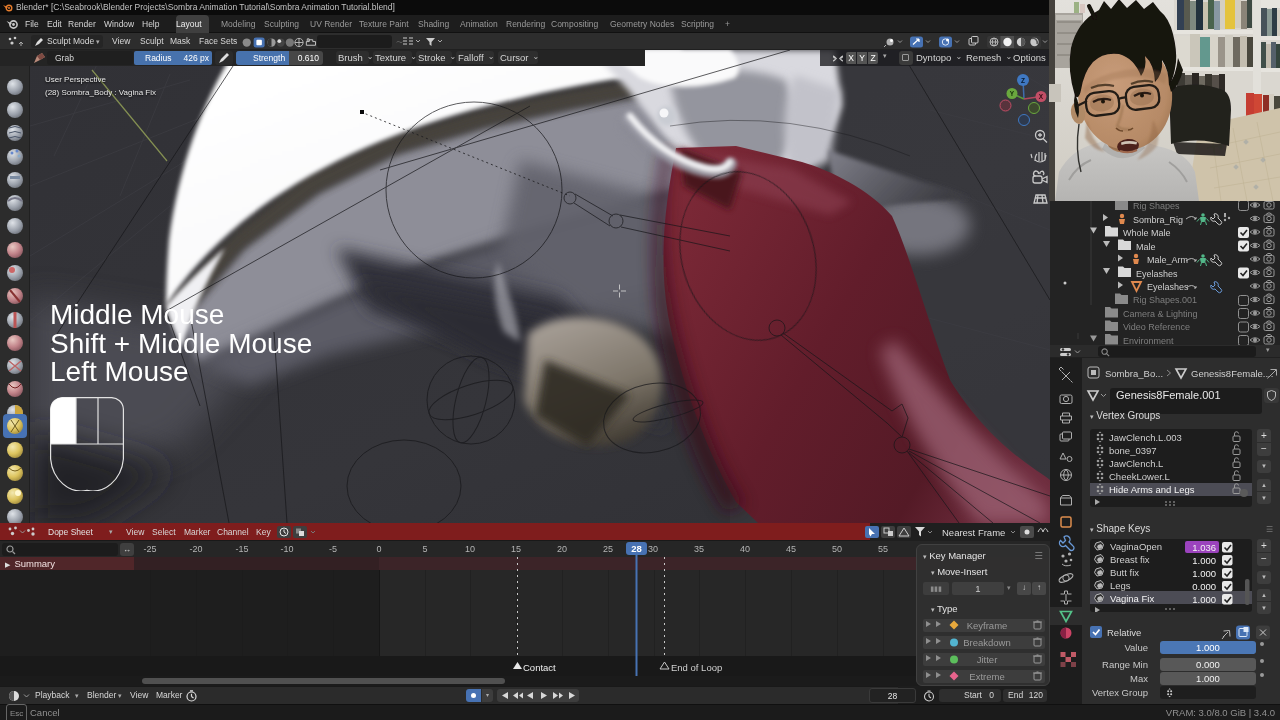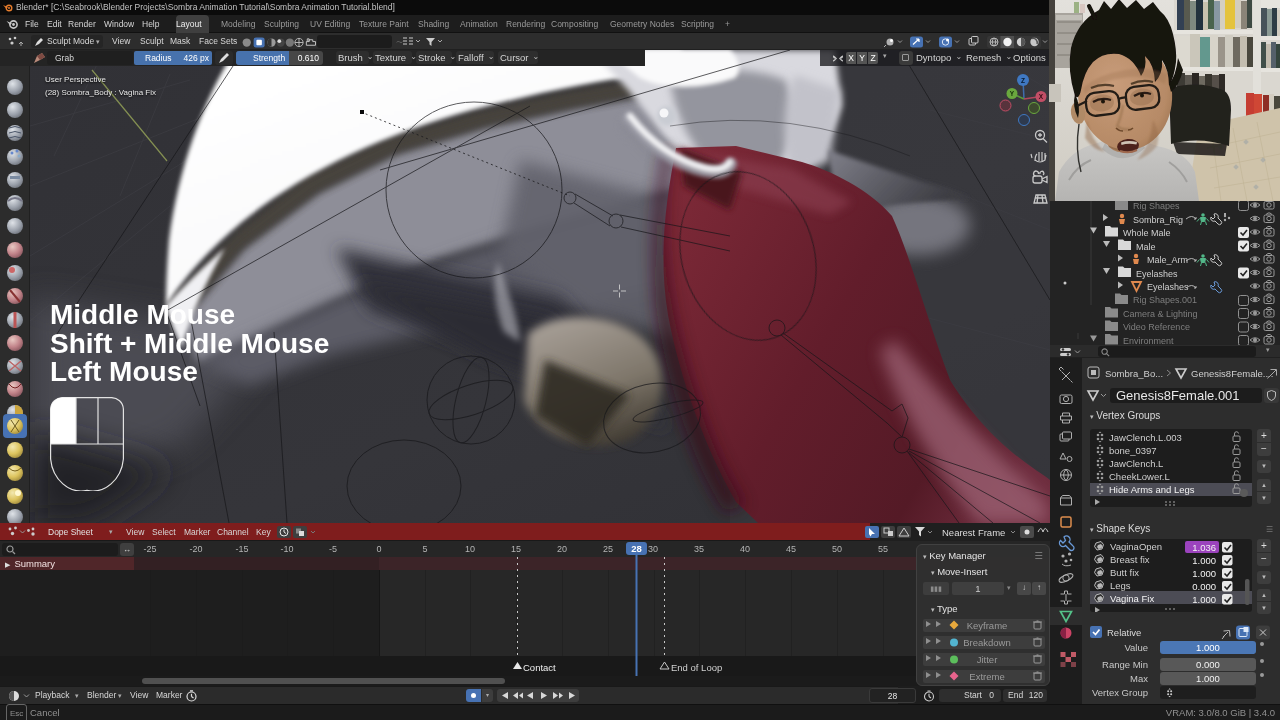--- a/index.html
+++ b/index.html
@@ -14,21 +14,21 @@
 #hdr2{left:0;top:50px;width:1280px;height:16px;z-index:6}
 #hdr2bg{left:0;top:50px;width:645px;height:16px;background:#242424;z-index:5}
 #hdr2bg2{left:820px;top:50px;width:230px;height:16px;background:rgba(26,26,29,0.78);z-index:5}
 .hbtn{position:absolute;height:13px;line-height:13px;border-radius:3px;background:#282828;color:#d5d5d5;text-align:center;font-size:9.5px}
 .dd:after{content:"⌄";margin-left:4px;font-size:8px;color:#bbb;position:relative;top:-2px}
 
 #lefttools{left:0;top:66px;width:30px;height:457px;background:#2c2c2c;border-right:1px solid #202020}
 
 #viewport{left:30px;top:50px;width:1020px;height:473px;background:#323237;overflow:hidden}
 #vptext{left:15px;top:23px;color:#e8e8e8;font-size:8px;line-height:13px;text-shadow:0 1px 2px #000}
-#overlay-text{left:20px;top:251px;color:#fff;font-size:28px;line-height:28.5px;font-weight:700}
+#overlay-text{left:20px;top:251px;color:#fff;font-size:28px;line-height:28.5px;font-weight:400}
 
 #rightpanel{left:1050px;top:33px;width:230px;height:671px;background:#232323}
 
 #dopesheet{left:0;top:523px;width:1050px;height:163px;background:#1f1f1f}
 #dshdr{left:0;top:0;width:870px;height:18px;background:#7f1d1d;border-bottom:1px solid #191919}
 #dsruler{left:0;top:18px;width:1050px;height:16px;background:#262626}
 #playbar{left:0;top:686px;width:898px;height:18px;background:#2b2b2b;border-top:1px solid #191919}
 #statusbar{left:0;top:704px;width:1280px;height:16px;background:#1b1b1b;border-top:1px solid #101010;color:#909090;font-size:9.5px;line-height:15px}
 
 #webcam{left:1049px;top:0;width:231px;height:201px;overflow:hidden;z-index:10}
@@ -48,21 +48,21 @@
         <path d="M0.5 3 L6 5.5 L4 7 Z" fill="#c8c8c8"></path>
       </svg>
     <div class="menu" style="left:25px">File</div>
       <div class="menu" style="left:47px">Edit</div>
       <div class="menu" style="left:68px">Render</div>
       <div class="menu" style="left:104px">Window</div>
       <div class="menu" style="left:142px">Help</div>
     <div class="wtab on" style="left:176px;width:33px">Layout</div>
     <div class="wtab" style="left:221px">Modeling</div>
       <div class="wtab" style="left:264px">Sculpting</div>
-      <div class="wtab" style="left:310px">UV Editing</div>
+      <div class="wtab" style="left:310px">UV Render</div>
       <div class="wtab" style="left:359px">Texture Paint</div>
       <div class="wtab" style="left:418px">Shading</div>
       <div class="wtab" style="left:460px">Animation</div>
       <div class="wtab" style="left:506px">Rendering</div>
       <div class="wtab" style="left:551px">Compositing</div>
       <div class="wtab" style="left:610px">Geometry Nodes</div>
       <div class="wtab" style="left:681px">Scripting</div>
       <div class="wtab" style="left:725px">+</div>
   </div>
 
@@ -565,21 +565,21 @@
         <path d="M81 5 l3.5 3 -3.5 3" stroke="#888" fill="none"></path>
         <path d="M90 4 l10 0 -5 9 Z" fill="none" stroke="#ccc" stroke-width="1.6"></path>
         <text x="105" y="12" font-size="9.5" fill="#cfcfcf">Genesis8Female....</text>
         <path d="M184 11 l6 -6 m-5.5 -0.5 l6 0 0 6 m-9 3 l2 -2.5" stroke="#aaa" fill="none"></path>
       </svg>
 
       <svg class="abs" style="left:36px;top:43px" width="22" height="15">
           <path d="M2 3 l10 0 -5 9 Z" fill="none" stroke="#ccc" stroke-width="1.6"></path>
           <path d="M15 6 l2.5 2.5 2.5-2.5" stroke="#999" fill="none"></path>
         </svg>
-      <div class="abs" style="left:60px;top:43px;width:152px;height:15px;background:#1c1c1c;border-radius:3px;color:#e8e8e8;font-size:13px;line-height:15px"><span style="margin-left:6px">Genesis8Female.001</span></div>
+      <div class="abs" style="left:60px;top:43px;width:152px;height:26px;background:#1c1c1c;border-radius:3px;color:#e8e8e8;font-size:11px;line-height:15px"><span style="margin-left:6px">Genesis8Female.001</span></div>
       <div class="abs" style="left:214px;top:43px;width:15px;height:15px;background:#383838;border-radius:3px"><svg style="margin:2px 0 0 3px" width="9" height="11" viewBox="0 0 9 11">
             <path d="M4.5 0.5 L8.5 2 V6 Q8.5 9 4.5 10.5 Q0.5 9 0.5 6 V2 Z" fill="none" stroke="#bbb"></path>
           </svg></div>
 
       <div class="abs" style="left:40px;top:65px;color:#dadada;font-size:10px"><span style="font-size:7px;color:#bbb">▾</span> Vertex Groups</div>
       <div class="abs" style="left:40px;top:84px;width:162px;height:78px;background:#1d1d1d;border-radius:3px"></div>
       <div class="abs" style="left:40px;top:138px;width:162px;height:13px;background:#4c4c55"></div>
       <svg class="abs" style="left:40px;top:84px" width="162" height="78" viewBox="0 0 162 78" font-family="Liberation Sans" font-size="9.5px">
         <g fill="#9a9a9a">
           <g id="vgic">

